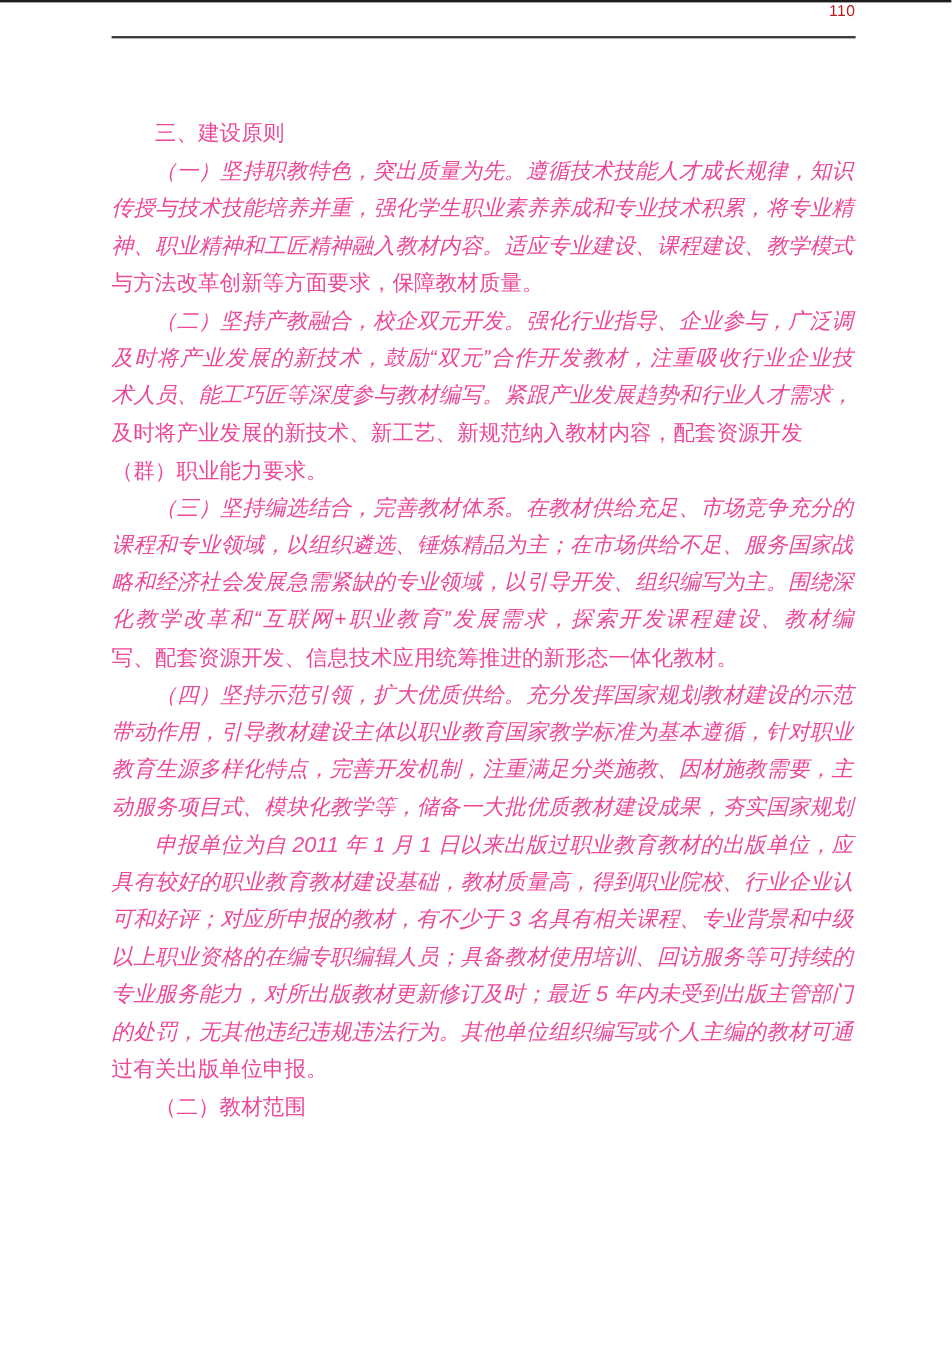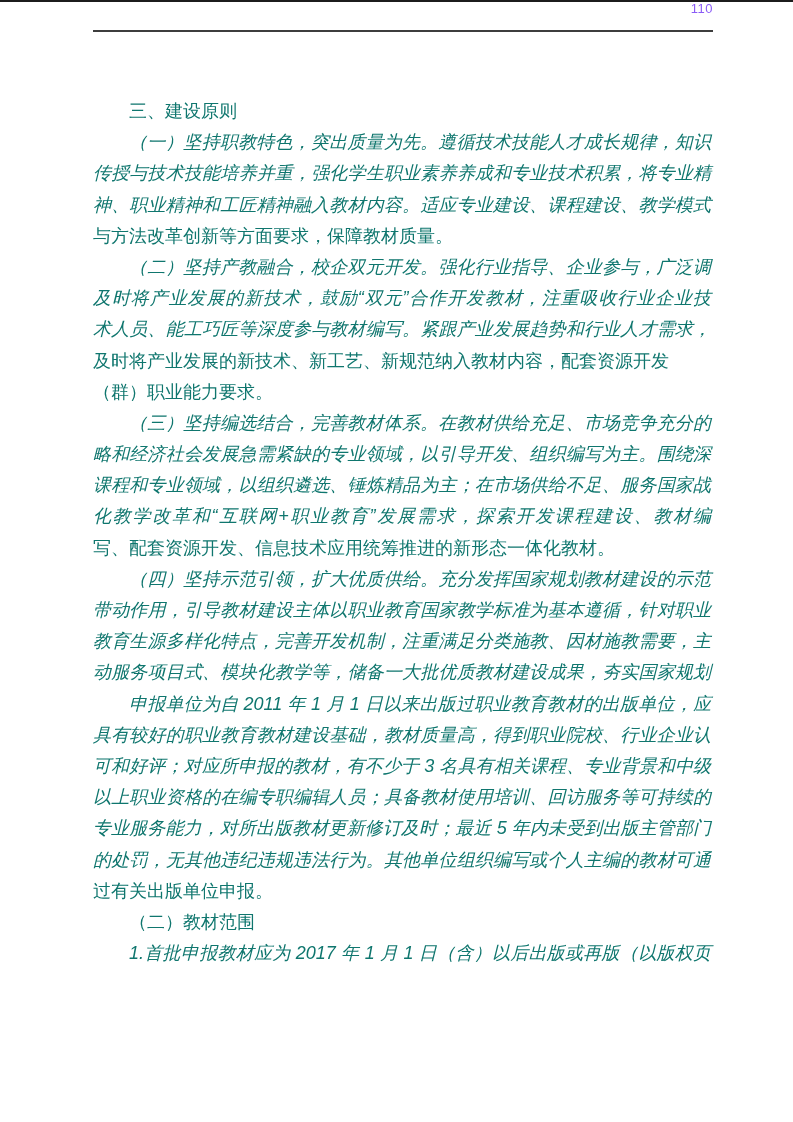--- a/index.html
+++ b/index.html
@@ -19,42 +19,42 @@
     top: 0; left: 0;
     width: 793px; height: 2px;
     background: #1c1c1c;
   }
   .page-number {
     position: absolute;
     top: 1px;
     right: 80px;
     font-size: 13px;
     line-height: 15px;
-    color: #8b5cf6;
+    color: #b91c1c;
     letter-spacing: 0.5px;
   }
   .header-rule {
     position: absolute;
     top: 30px;
     left: 93px;
     width: 620px;
     height: 2px;
     background: #3d3d3d;
   }
   .content {
     position: absolute;
     top: 96px;
     left: 93px;
     width: 618px;
   }
   .ln {
     height: 31.2px;
     line-height: 31.2px;
     font-size: 18px;
-    color: #0f766e;
+    color: #ec4899;
     white-space: nowrap;
     text-align: left;
     overflow: visible;
   }
   .ind {
     text-indent: 2em;
   }
   .jst {
     white-space: normal;
     text-align: justify;
@@ -76,31 +76,30 @@
     <div class="ln ind jst">（一）坚持职教特色，突出质量为先。遵循技术技能人才成长规律，知识</div>
     <div class="ln jst">传授与技术技能培养并重，强化学生职业素养养成和专业技术积累，将专业精</div>
     <div class="ln jst">神、职业精神和工匠精神融入教材内容。适应专业建设、课程建设、教学模式</div>
     <div class="ln">与方法改革创新等方面要求，保障教材质量。</div>
     <div class="ln ind jst">（二）坚持产教融合，校企双元开发。强化行业指导、企业参与，广泛调</div>
     <div class="ln jst">及时将产业发展的新技术，鼓励“双元”合作开发教材，注重吸收行业企业技</div>
     <div class="ln jst">术人员、能工巧匠等深度参与教材编写。紧跟产业发展趋势和行业人才需求，</div>
     <div class="ln">及时将产业发展的新技术、新工艺、新规范纳入教材内容，配套资源开发</div>
     <div class="ln">（群）职业能力要求。</div>
     <div class="ln ind jst">（三）坚持编选结合，完善教材体系。在教材供给充足、市场竞争充分的</div>
+    <div class="ln jst">课程和专业领域，以组织遴选、锤炼精品为主；在市场供给不足、服务国家战</div>
     <div class="ln jst">略和经济社会发展急需紧缺的专业领域，以引导开发、组织编写为主。围绕深</div>
-    <div class="ln jst">课程和专业领域，以组织遴选、锤炼精品为主；在市场供给不足、服务国家战</div>
     <div class="ln jst">化教学改革和“互联网+职业教育”发展需求，探索开发课程建设、教材编</div>
     <div class="ln">写、配套资源开发、信息技术应用统筹推进的新形态一体化教材。</div>
     <div class="ln ind jst">（四）坚持示范引领，扩大优质供给。充分发挥国家规划教材建设的示范</div>
     <div class="ln jst">带动作用，引导教材建设主体以职业教育国家教学标准为基本遵循，针对职业</div>
     <div class="ln jst">教育生源多样化特点，完善开发机制，注重满足分类施教、因材施教需要，主</div>
     <div class="ln jst">动服务项目式、模块化教学等，储备一大批优质教材建设成果，夯实国家规划</div>
     <div class="ln ind jst">申报单位为自 2011 年 1 月 1 日以来出版过职业教育教材的出版单位，应</div>
     <div class="ln jst">具有较好的职业教育教材建设基础，教材质量高，得到职业院校、行业企业认</div>
     <div class="ln jst">可和好评；对应所申报的教材，有不少于 3 名具有相关课程、专业背景和中级</div>
     <div class="ln jst">以上职业资格的在编专职编辑人员；具备教材使用培训、回访服务等可持续的</div>
     <div class="ln jst">专业服务能力，对所出版教材更新修订及时；最近 5 年内未受到出版主管部门</div>
     <div class="ln jst">的处罚，无其他违纪违规违法行为。其他单位组织编写或个人主编的教材可通</div>
     <div class="ln">过有关出版单位申报。</div>
     <div class="ln ind">（二）教材范围</div>
-    <div class="ln ind jst">1.首批申报教材应为 2017 年 1 月 1 日（含）以后出版或再版（以版权页</div>
   </main>
 </div>
 
 </body></html>

